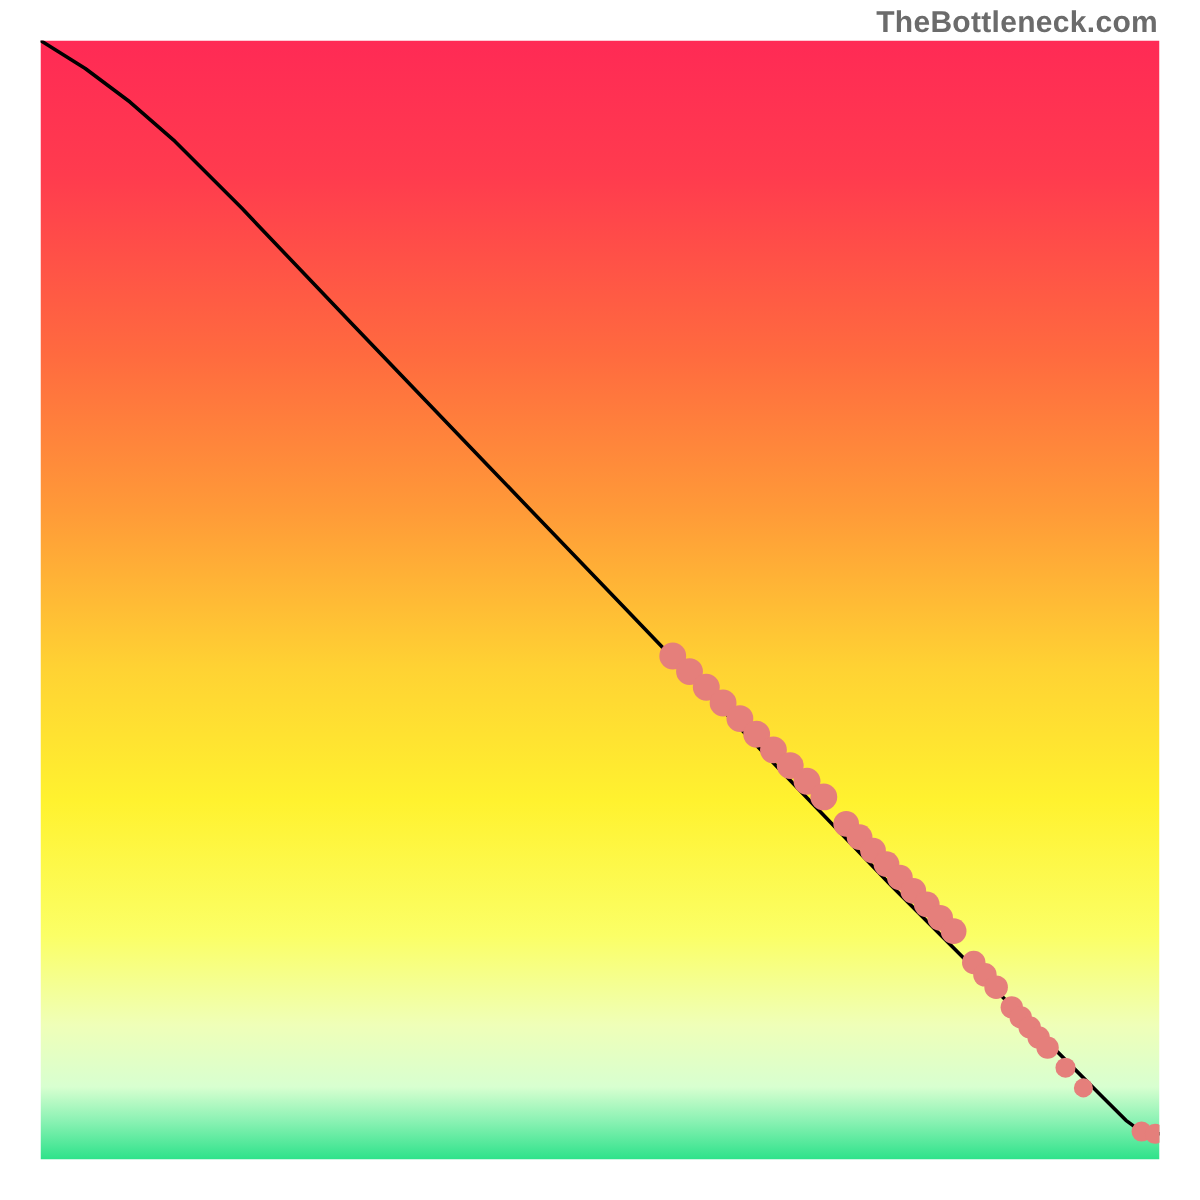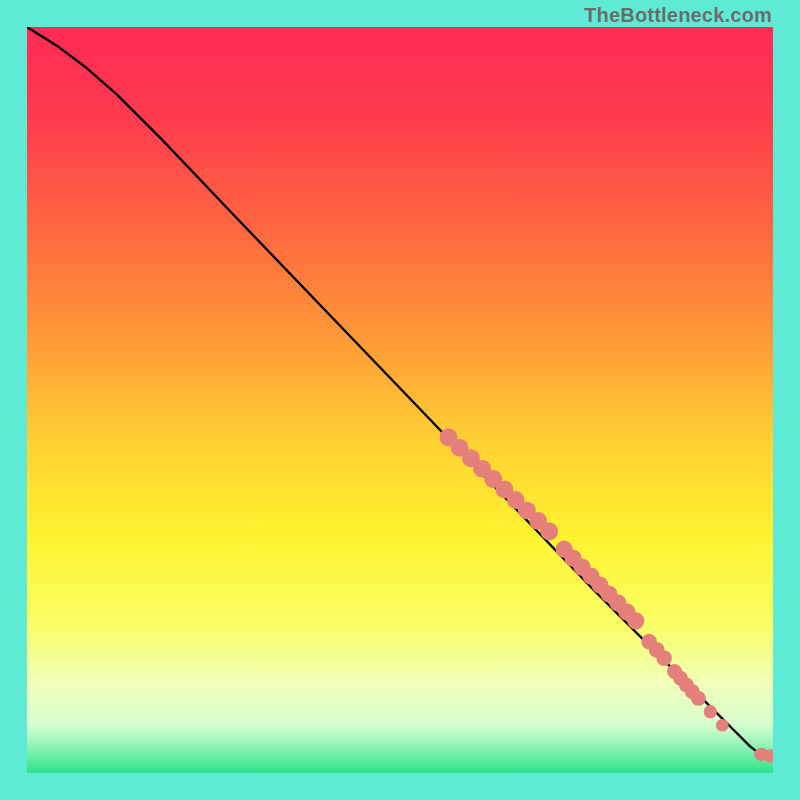--- a/index.html
+++ b/index.html
@@ -8,21 +8,21 @@
     width: 800px;
     height: 800px;
     background: #000;
     overflow: hidden;
     font-family: Arial, Helvetica, sans-serif;
   }
   .stage {
     position: relative;
     width: 800px;
     height: 800px;
-    background: #5eead4;
+    background: #ffffff;
   }
   .plot {
     position: absolute;
     left: 27px;
     top: 27px;
     width: 746px;
     height: 746px;
   }
   .plot svg {
     display: block;

